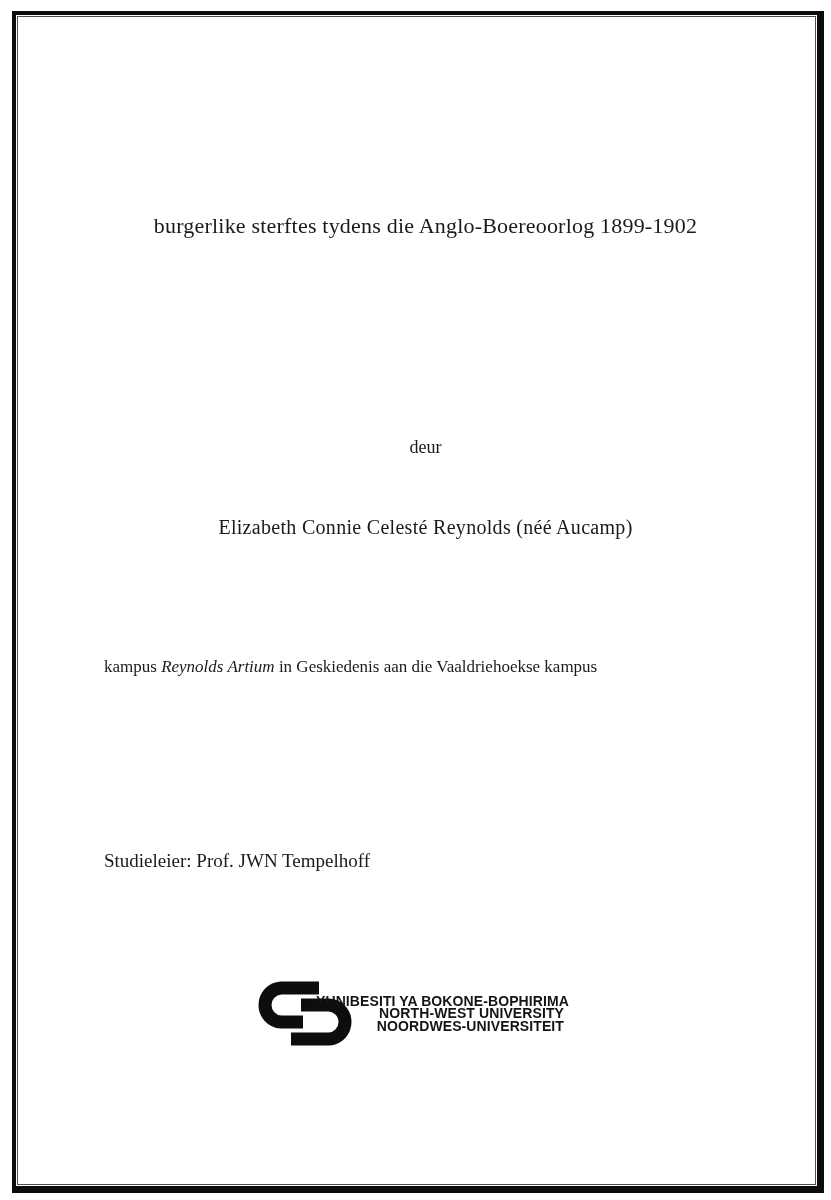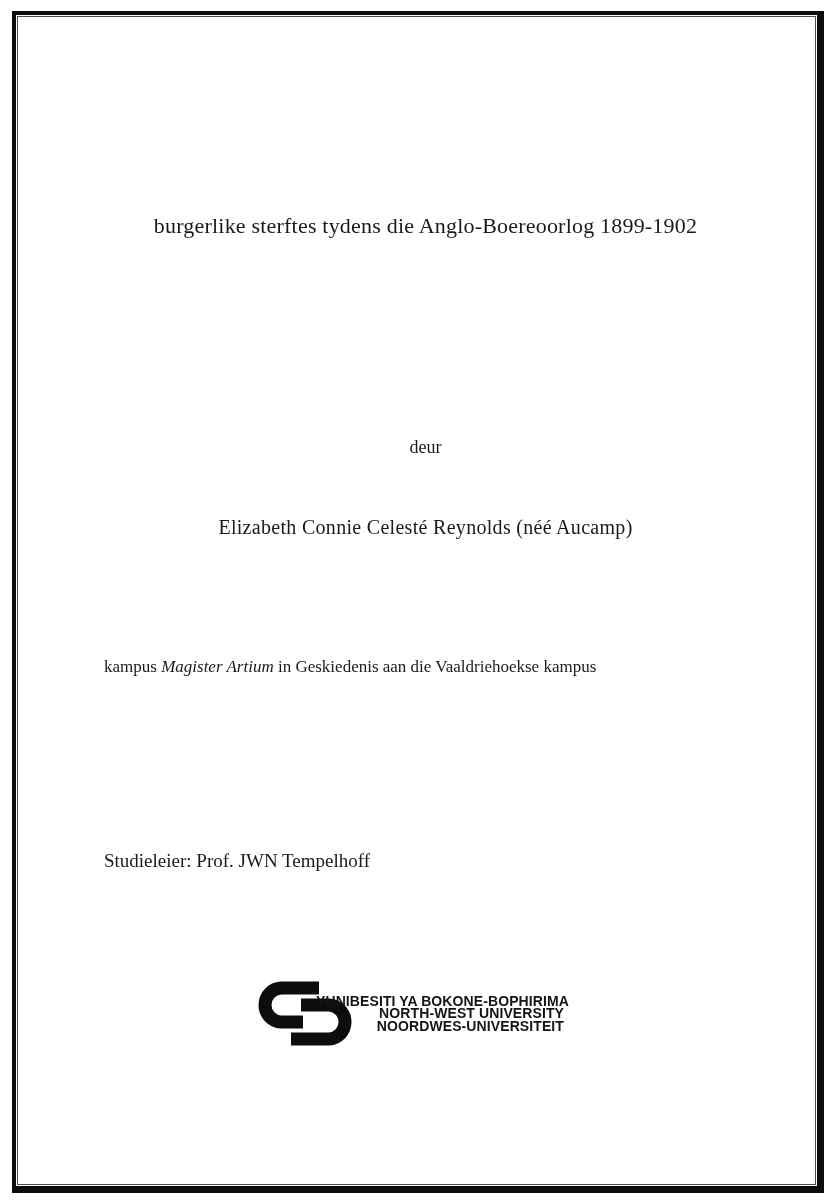--- a/index.html
+++ b/index.html
@@ -65,21 +65,21 @@
 
 <div class="abs title-block">
   <div>burgerlike sterftes tydens die Anglo-Boereoorlog 1899-1902</div>
 </div>
 
 <div class="abs byline">deur</div>
 
 <div class="abs author">Elizabeth Connie Celesté Reynolds (néé Aucamp)</div>
 
 <div class="abs statement">
-  <div><span>kampus </span><i>Magister Artium</i><span> in Geskiedenis aan die Vaaldriehoekse kampus</span></div>
+  <div><span>kampus </span><i>Reynolds Artium</i><span> in Geskiedenis aan die Vaaldriehoekse kampus</span></div>
 </div>
 
 <div class="abs supervisor-block">
   <div>Studieleier: Prof. JWN Tempelhoff</div>
 </div>
 
 <svg class="abs logo-mark" viewBox="0 0 96 72" xmlns="http://www.w3.org/2000/svg" aria-hidden="true">
   <path d="M 62 8 H 24 A 17 17 0 0 0 8 25 A 17 17 0 0 0 24 42 H 46" fill="none" stroke="#0d0d0d" stroke-width="13" stroke-linecap="butt"></path>
   <path d="M 34 59 H 72 A 17 17 0 0 0 88 42 A 17 17 0 0 0 72 25 H 44" fill="none" stroke="#0d0d0d" stroke-width="13" stroke-linecap="butt"></path>
 </svg>

